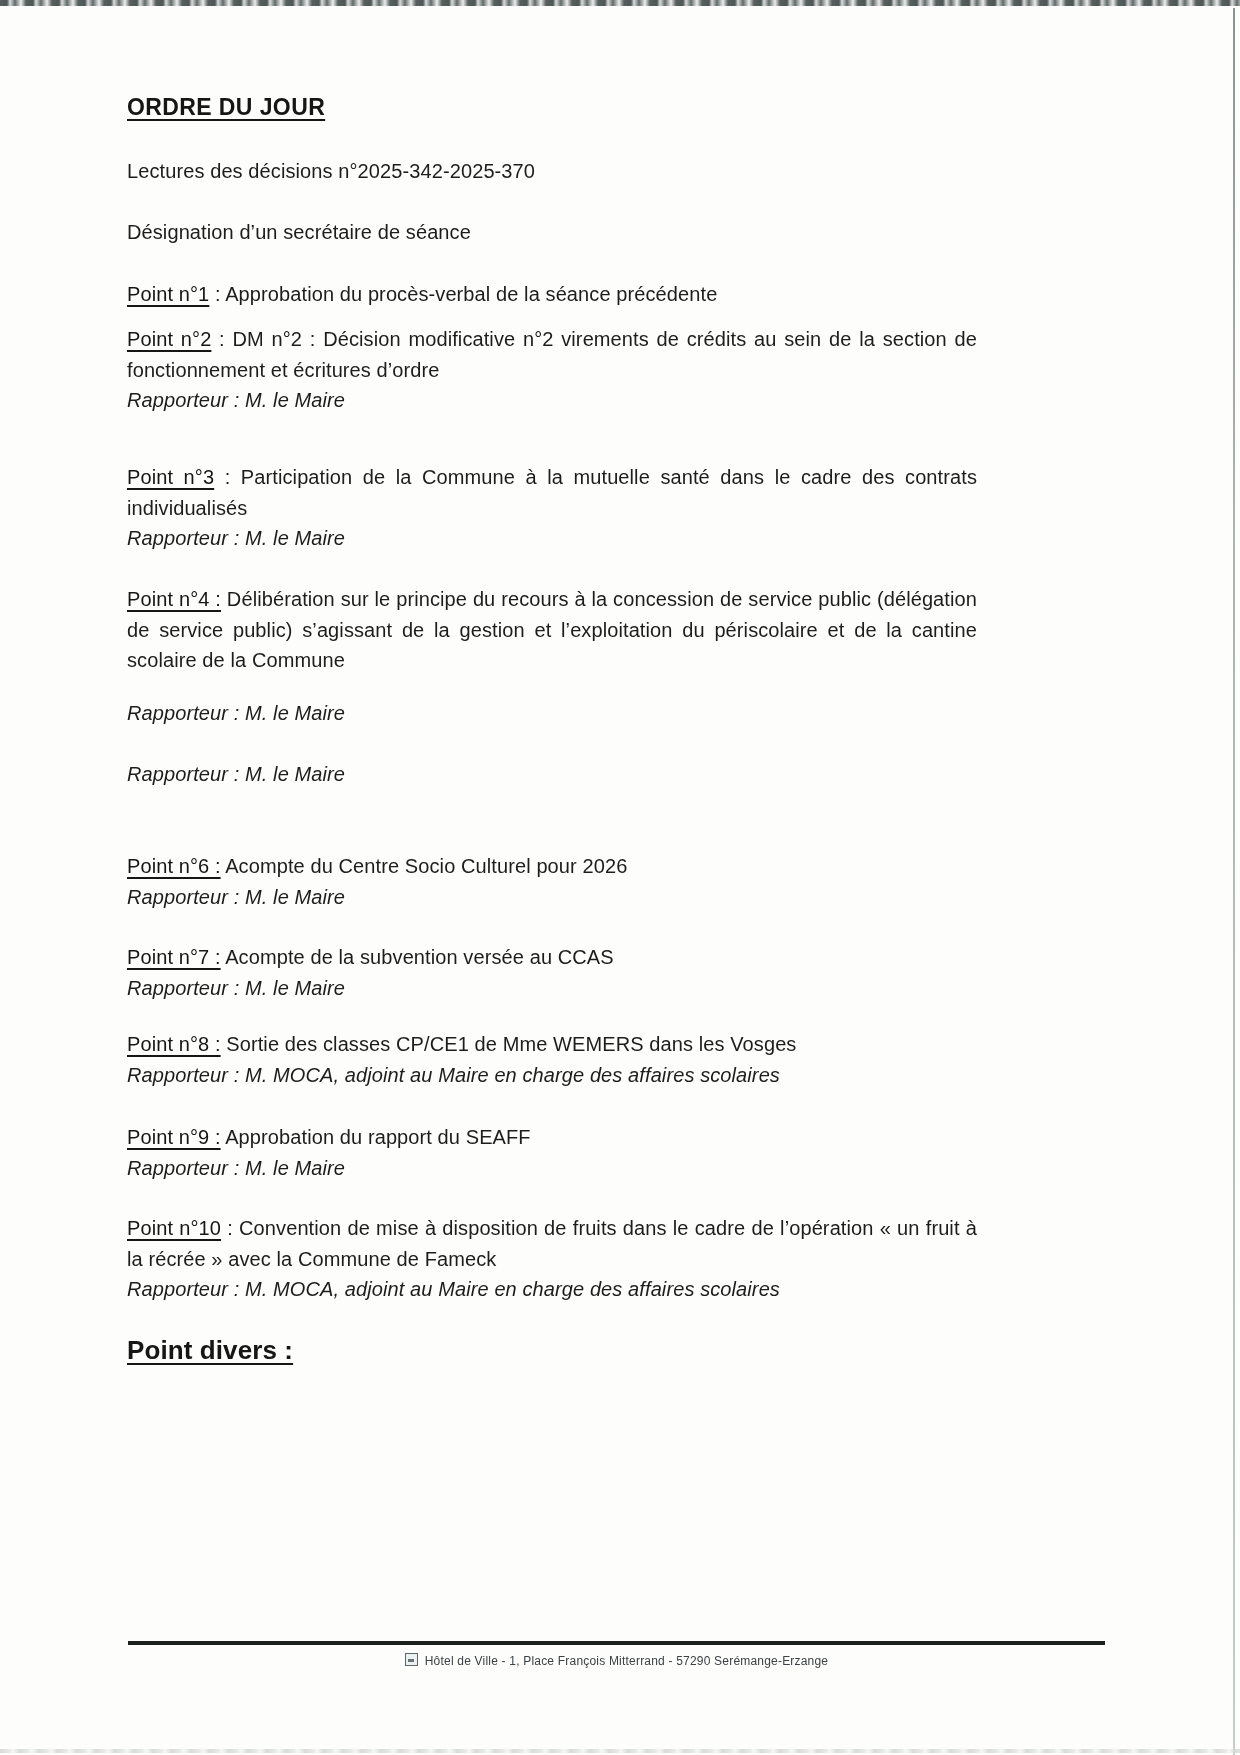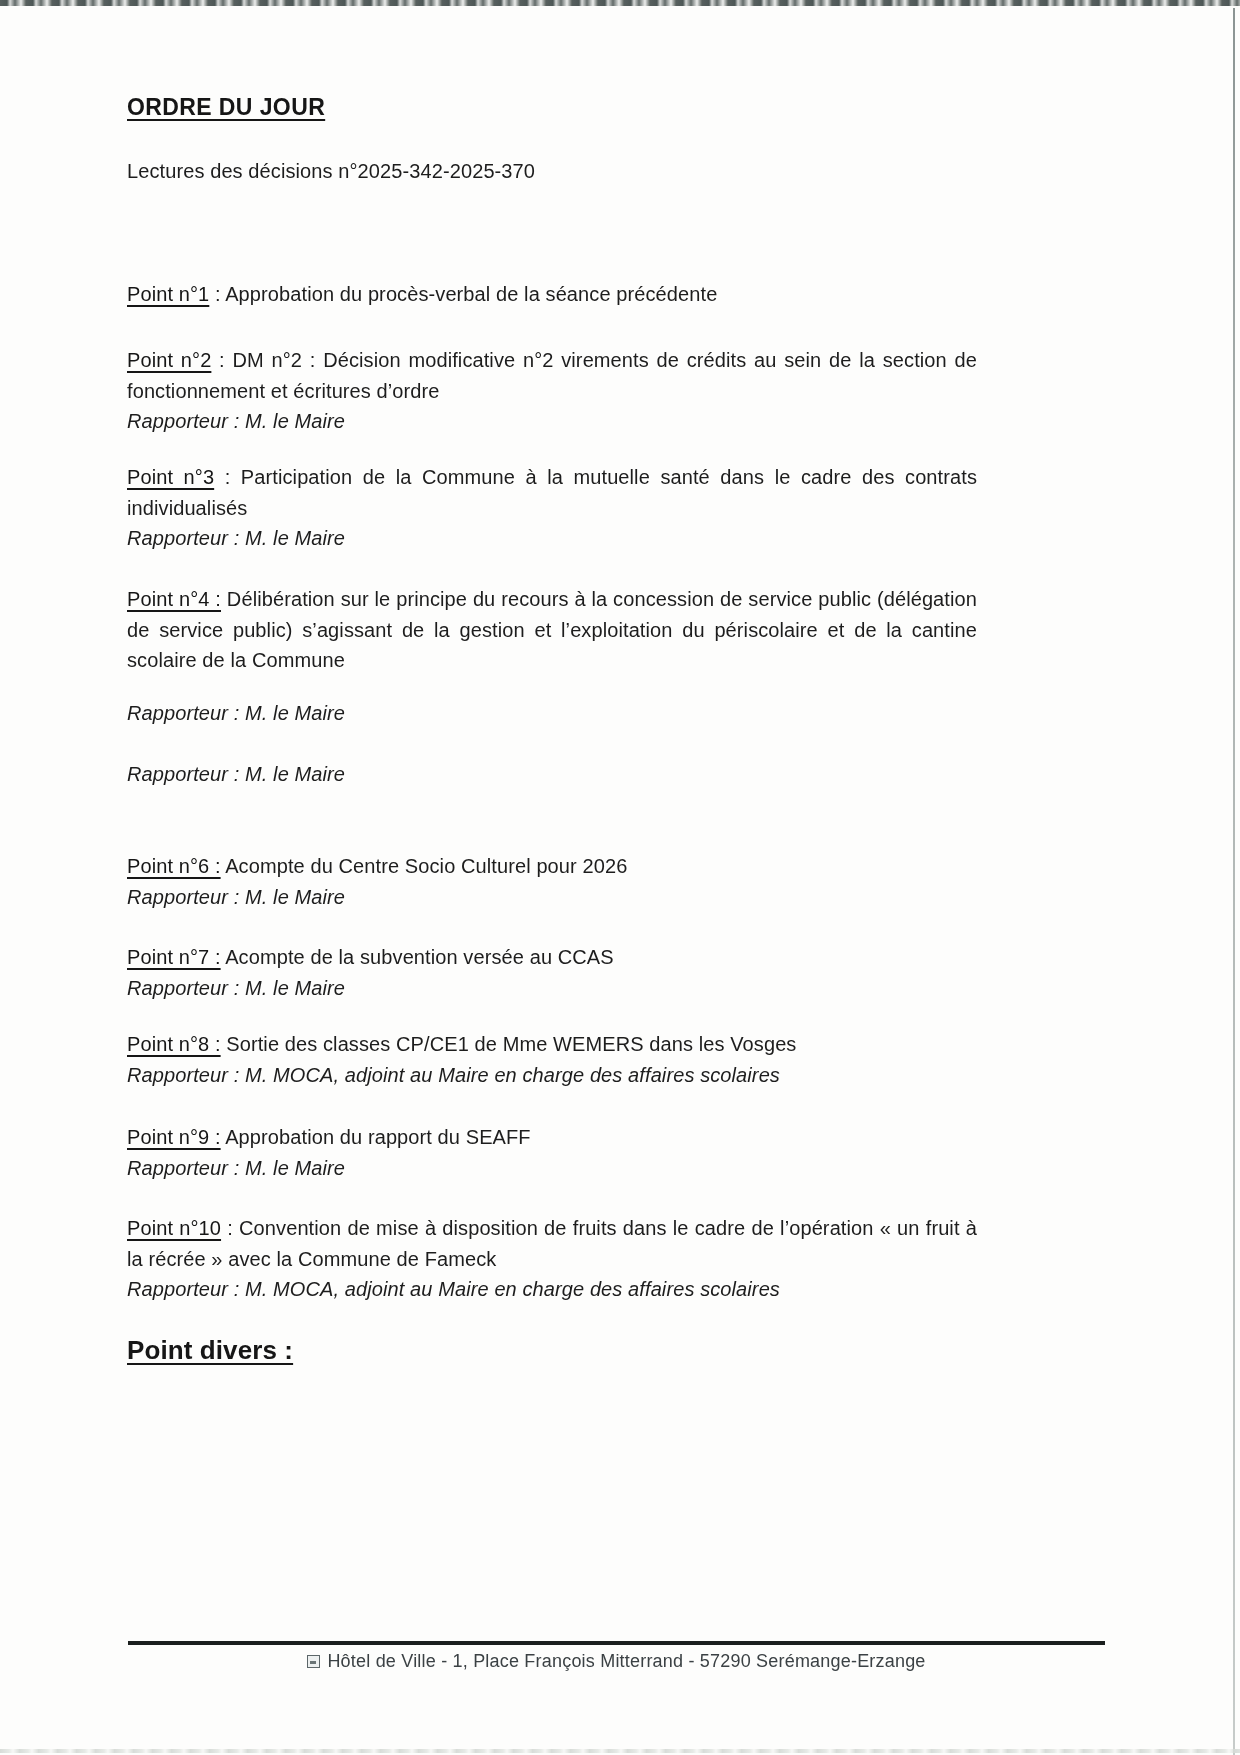--- a/index.html
+++ b/index.html
@@ -69,21 +69,21 @@
     position: absolute;
     top: 1641px; left: 128px;
     width: 977px; height: 4px;
     background: #1b1f1e;
   }
   .footer-line {
     position: absolute;
     top: 1653px; left: 128px;
     width: 977px;
     text-align: center;
-    font-size: 18px;
+    font-size: 12px;
     line-height: 17px;
     color: #3b4144;
     letter-spacing: 0.2px;
   }
   .f-icon {
     display: inline-block;
     width: 11px; height: 11px;
     border: 1px solid #5c6669;
     background: #edf0f0;
     margin-right: 7px;
@@ -108,26 +108,29 @@
   <div class="scan-bottom"></div>
 
   <div class="blk" style="top:92px">
     <span class="doc-title">ORDRE DU JOUR</span>
   </div>
 
   <div class="blk" style="top:156px">
     <p>Lectures des décisions n°2025-342-2025-370</p>
   </div>
 
+  <div class="blk" style="top:217px">
+    <p>Désignation d’un secrétaire de séance</p>
+  </div>
 
   <div class="blk just" style="top:279px">
     <p><span class="lbl">Point n°1</span><span> : </span><span>Approbation du procès-verbal de la séance précédente</span></p>
   </div>
 
-  <div class="blk just" style="top:345px">
+  <div class="blk just" style="top:324px">
     <p><span class="lbl">Point n°2</span><span> : </span><span>DM n°2 : Décision modificative n°2 virements de crédits au sein de la section de fonctionnement et écritures d’ordre</span></p>
     <div class="rapp">Rapporteur : M. le Maire</div>
   </div>
 
   <div class="blk just" style="top:462px">
     <p><span class="lbl">Point n°3</span><span> : </span><span>Participation de la Commune à la mutuelle santé dans le cadre des contrats individualisés</span></p>
     <div class="rapp">Rapporteur : M. le Maire</div>
   </div>
 
   <div class="blk just gap" style="top:584px">

